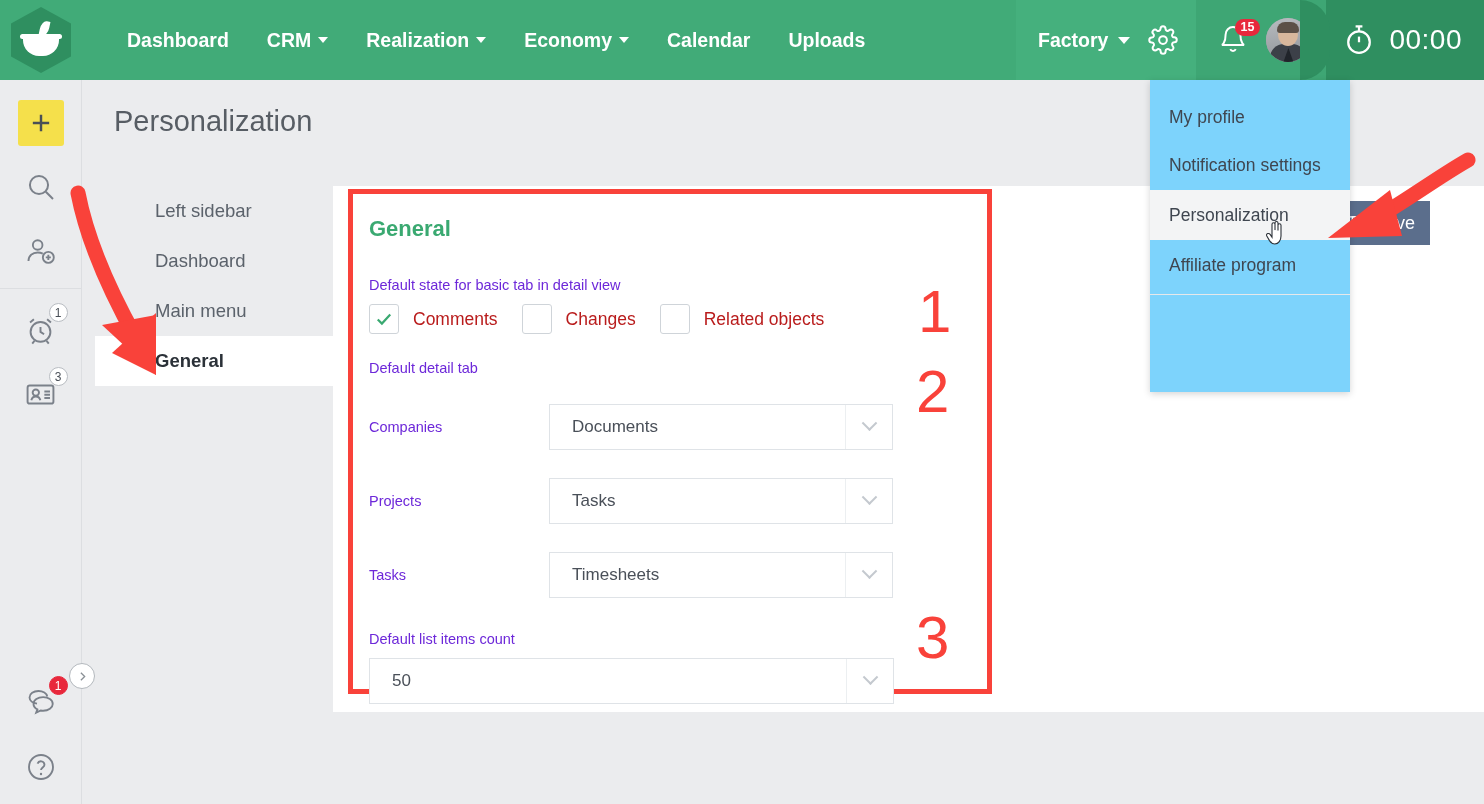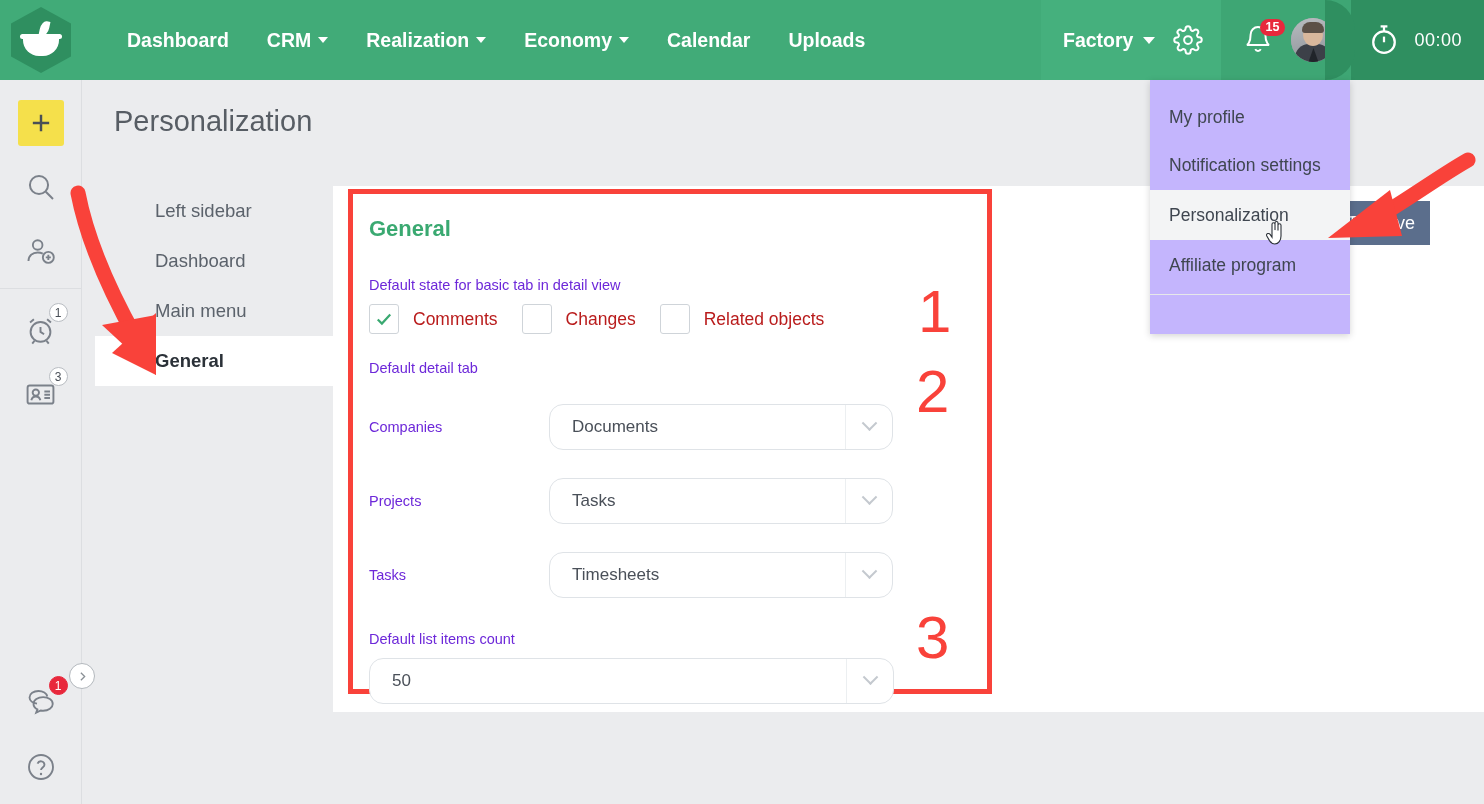--- a/index.html
+++ b/index.html
@@ -92,21 +92,21 @@
     background:#20242a; clip-path: polygon(50% 0%, 100% 100%, 0% 100%);
   }
   .timer-zone {
     height: 80px; display: flex; align-items: center; gap: 13px;
     padding: 0 22px 0 16px; background: #2f8f60; position: relative;
   }
   .timer-zone:before {
     content:''; position:absolute; left:-26px; top:0; width:30px; height:80px;
     background:#2f8f60; border-radius: 0 40px 40px 0;
   }
-  .timer-val { color:#fff; font-size: 18px; letter-spacing: .5px; }
+  .timer-val { color:#fff; font-size: 28px; letter-spacing: .5px; }
 
   
   .rail {
     position:absolute; left:0; top:80px; width:82px; height:724px;
     background:#ebecee; border-right:1px solid #dcdee1;
     display:flex; flex-direction:column; align-items:center;
   }
   .rail-sec { width:82px; display:flex; flex-direction:column; align-items:center; }
   .rail-div { width:82px; height:1px; background:#dcdee1; margin: 14px 0 0; }
   .rail-btn {
@@ -157,21 +157,21 @@
   .cb-group { display:flex; align-items:center; margin-right:24px; }
   .cb {
     width:30px; height:30px; border:1px solid #cfd4d9; background:#fff; border-radius:3px;
     display:flex; align-items:center; justify-content:center; cursor:pointer; flex:none;
   }
   .cb-txt { font-size:17.5px; color:#b91c1c; margin-left:14px; white-space:nowrap; }
 
   .sel-row { display:flex; align-items:center; margin-top:28px; }
   .sel-row .fld-label { width:180px; flex:none; }
   .select {
-    width:344px; height:46px; border:1px solid #dfe3e7; border-radius:14px;
+    width:344px; height:46px; border:1px solid #dfe3e7; border-radius:0;
     display:flex; align-items:center; background:#fff; cursor:pointer;
   }
   .select.wide { width:525px; }
   .sel-val { flex:1; padding-left:22px; font-size:17px; color:#4a5059; }
   .sel-arrow {
     width:47px; height:44px; border-left:1px solid #eceff1;
     display:flex; align-items:center; justify-content:center;
   }
   .chev { width:11px; height:11px; border-right:2px solid #c4c9cf; border-bottom:2px solid #c4c9cf;
           transform: rotate(45deg) translate(-3px,-3px); }
@@ -184,22 +184,22 @@
 
   
   .save-btn {
     position:absolute; left:1331px; top:201px; width:99px; height:44px;
     background:#5b6e8c; color:#fff; display:flex; align-items:center;
     justify-content:center; gap:9px; font-size:18px; cursor:pointer; z-index:7;
   }
 
   
   .dropdown {
-    position:absolute; left:1150px; top:80px; width:200px; height:254px;
-    background:#c4b5fd; box-shadow:0 2px 7px rgba(0,0,0,.17); z-index:9;
+    position:absolute; left:1150px; top:80px; width:200px; height:312px;
+    background:#7dd3fc; box-shadow:0 2px 7px rgba(0,0,0,.17); z-index:9;
   }
   .dd-item {
     height:50px; display:flex; align-items:center; padding-left:19px;
     font-size:17.5px; color:#3f4650; cursor:pointer; position:relative;
   }
   .dd-item.hl { background:#f3f4f5; }
   .dd-sep { height:1px; background:#e6e8ea; margin:4px 0; }
   .dd-first { padding-top:14px; }
   .cursor-hand {
     position:absolute; left:115px; top:140px; width:22px; height:26px; z-index:11;

